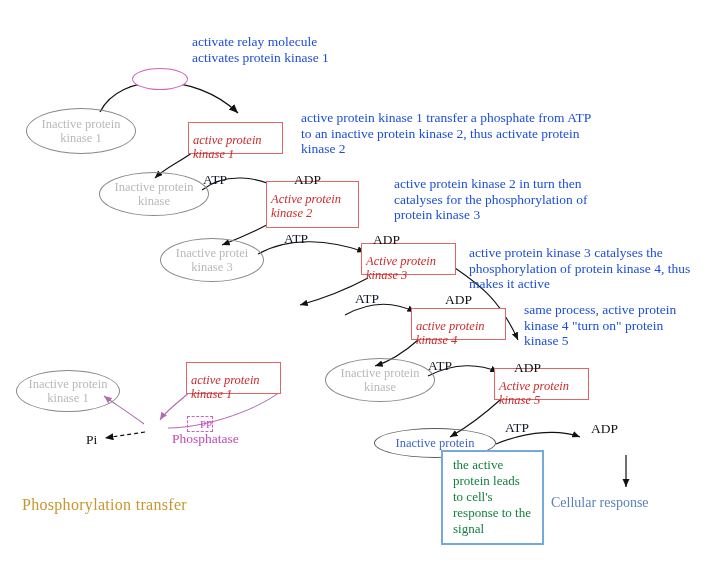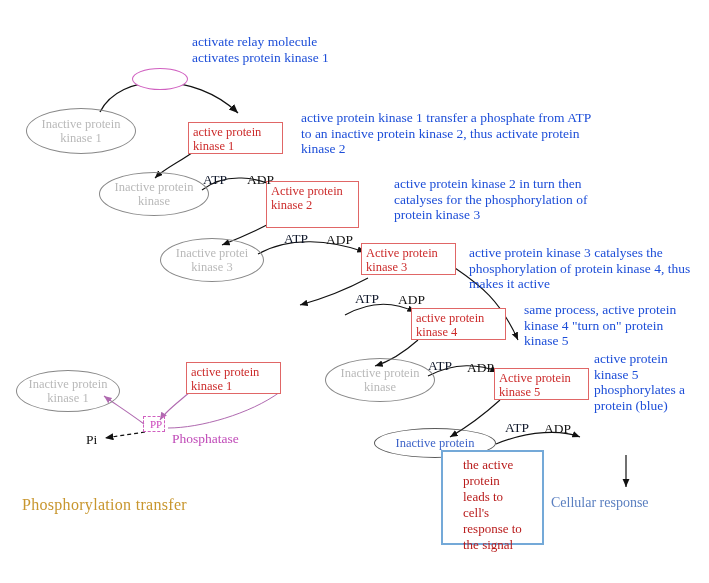--- a/index.html
+++ b/index.html
@@ -47,22 +47,23 @@
     color: #3d63c8;
     border-color: #5a5a5a;
   }
   
   .redbox {
     border: 1px solid #e06666;
     color: #cc2b2b;
     font-size: 12.5px;
     line-height: 14px;
     text-align: left;
-    padding: 2px 4px;
-    background: #ffffff;
+    padding: 10px 4px;
+    background: #ffffff;
+    font-style: italic;
   }
   .orangebox {
     border: 1px solid #c8883c;
     color: #cc7722;
     font-size: 12.5px;
     line-height: 14px;
     text-align: left;
     padding: 2px 5px;
     background: #ffffff;
   }
@@ -70,38 +71,40 @@
     border: 1px solid #d060c0;
     border-radius: 50%;
     background: #ffffff;
   }
   .ppbox {
     border: 1px dashed #d060c0;
     color: #cc44bb;
     font-size: 11px;
     line-height: 12px;
     text-align: center;
-    padding: 1px 6px;
+    padding: 1px 12px;
+    margin-left: 44px;
   }
   .label {
     position: absolute;
     font-size: 13.5px;
     line-height: 15.5px;
     color: #1d4ed8;
   }
   .atp {
     position: absolute;
     color: #0f172a;
     font-size: 13.5px;
     font-weight: normal;
   }
   .adp {
     position: absolute;
     color: #111111;
     font-size: 13.5px;
+    margin-left: 47px;
   }
   .pi {
     position: absolute;
     color: #111111;
     font-size: 13.5px;
   }
   .phosphatase {
     position: absolute;
     color: #c04ab8;
     font-size: 13.5px;
@@ -114,24 +117,24 @@
   }
   .cellular-response {
     position: absolute;
     color: #5a7fc0;
     font-size: 14px;
   }
   .callout {
     position: absolute;
     border: 2px solid #74a9d8;
     background: #ffffff;
-    color: #b91c1c;
+    color: #15803d;
     font-size: 13px;
     line-height: 16px;
-    padding: 5px 20px;
+    padding: 5px 10px;
     box-sizing: border-box;
   }
 </style>
 </head>
 <body>
 
 <div id="stage">
 
   <svg id="edges" viewBox="0 0 709 583">
     <defs>
@@ -255,21 +258,20 @@
   <div class="label" style="left:192px; top:34px; width:175px;">activate relay molecule activates protein kinase 1</div>
 
   <div class="label" style="left:301px; top:110px; width:300px;">active protein kinase 1 transfer a phosphate from ATP to an inactive protein kinase 2, thus activate protein kinase 2</div>
 
   <div class="label" style="left:394px; top:176px; width:235px;">active protein kinase 2 in turn then catalyses for the phosphorylation of protein kinase 3</div>
 
   <div class="label" style="left:469px; top:245px; width:225px;">active protein kinase 3 catalyses the phosphorylation of protein kinase 4, thus makes it active</div>
 
   <div class="label" style="left:524px; top:302px; width:175px;">same process, active protein kinase 4 "turn on" protein kinase 5</div>
 
-  <div class="label" style="left:594px; top:351px; width:110px;">active protein kinase 5 phosphorylates a protein (blue)</div>
 
   <span class="pi" style="left:86px; top:432px;">Pi</span>
   <span class="phosphatase" style="left:172px; top:431px;text-align:right;">Phosphatase</span>
 
   <div class="callout" style="left:441px; top:450px; width:103px; height:95px;">the active protein leads to cell's response to the signal</div>
 
   <span class="cellular-response" style="left:551px; top:495px;">Cellular response</span>
 
   <span class="cascade-title" style="left:22px; top:496px;">Phosphorylation transfer</span>
 

